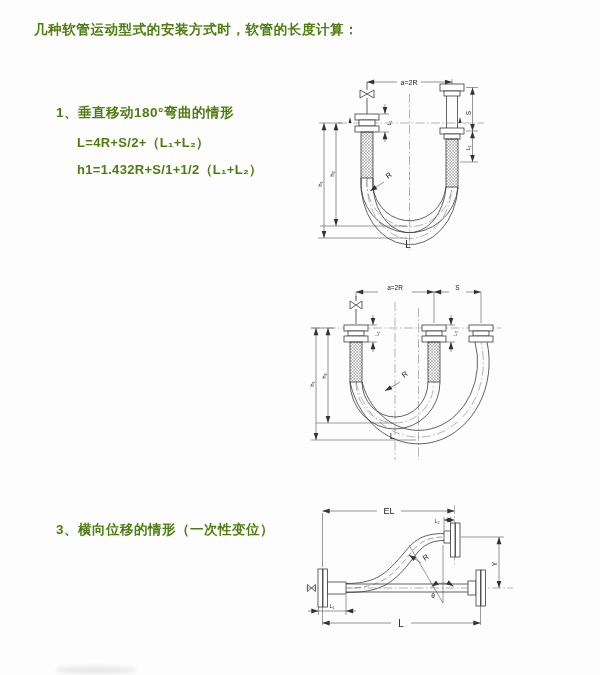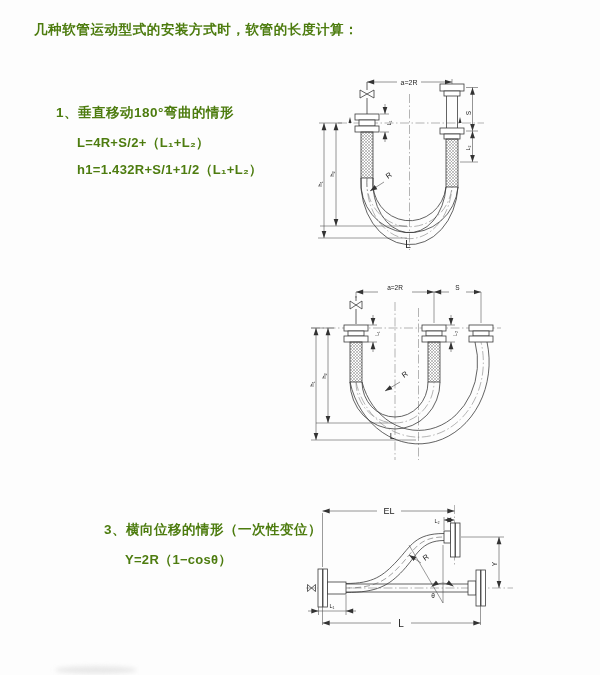--- a/index.html
+++ b/index.html
@@ -33,24 +33,23 @@
     <div class="h">1、垂直移动180°弯曲的情形</div>
     <div class="fs">
       <div class="f">L=4R+S/2+（L₁+L₂）</div>
       <div class="f">h1=1.432R+S/1+1/2（L₁+L₂）</div>
     </div>
   </div>
 
   <div class="sec" style="top:303px;">
   </div>
 
-  <div class="sec" style="top:521px;margin-left:48px;">
+  <div class="sec" style="top:521px;">
     <div class="h">3、横向位移的情形（一次性变位）</div>
     <div class="fs">
-      <div class="f">Y=2R（1−cosθ）</div>
     </div>
   </div>
 
   <svg class="d" style="left:312px;top:76px;" width="265" height="180" viewBox="0 0 265 180">
     <defs>
       <marker id="ar" markerUnits="userSpaceOnUse" markerWidth="8" markerHeight="6" refX="7.5" refY="3" orient="auto-start-reverse">
         <path d="M0.3,0.6 L7.5,3 L0.3,5.4 Z" fill="#333"></path>
       </marker>
       <pattern id="braid" width="3" height="3" patternUnits="userSpaceOnUse">
         <path d="M0,0 L3,3 M3,0 L0,3" stroke="#787878" stroke-width="0.45"></path>

